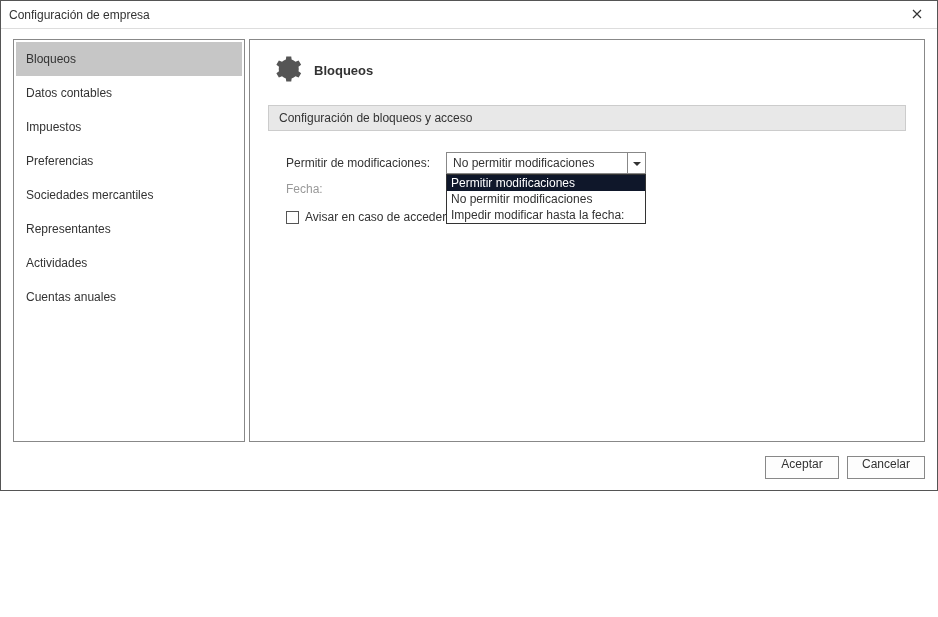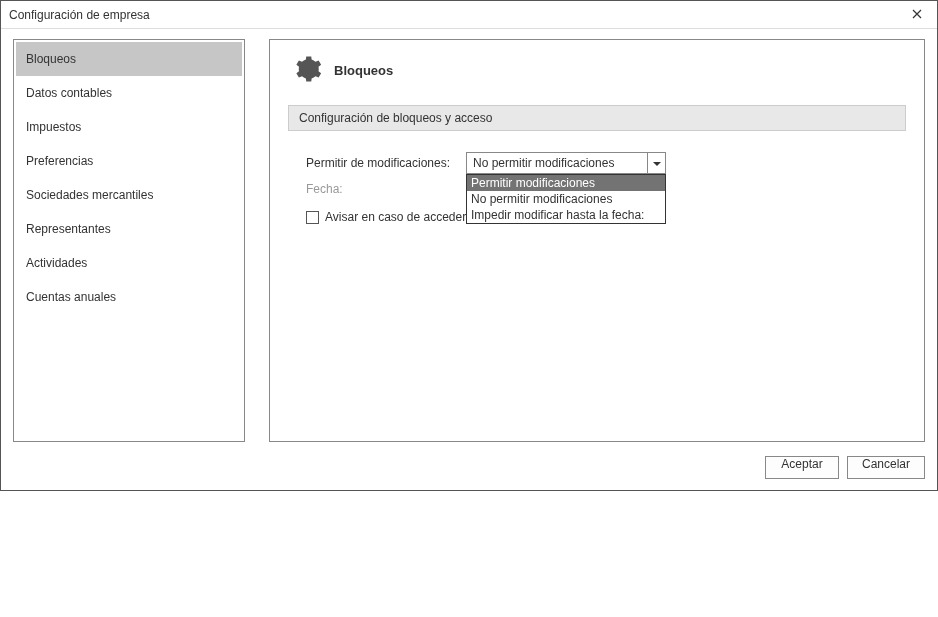--- a/index.html
+++ b/index.html
@@ -33,21 +33,21 @@
     display: flex;
     align-items: center;
     justify-content: center;
     cursor: pointer;
   }
   .titlebar-close svg { width: 10px; height: 10px; }
   .body {
     flex: 1;
     display: flex;
     padding: 10px 12px 8px 12px;
-    gap: 24px;
+    gap: 4px;
   }
   .sidebar {
     width: 232px;
     border: 1px solid #888;
     background: #fff;
     padding: 2px;
   }
   .sidebar-item {
     padding: 10px 10px;
     cursor: pointer;
@@ -124,21 +124,21 @@
     background: #fff;
     z-index: 10;
   }
   .dropdown-item {
     padding: 1px 4px;
     font-size: 12px;
     cursor: pointer;
     white-space: nowrap;
   }
   .dropdown-item.highlight {
-    background: #737373;
+    background: #0f172a;
     color: #fff;
   }
   .checkbox-row {
     display: flex;
     align-items: center;
     gap: 6px;
     padding-left: 18px;
     margin-top: 14px;
   }
   .checkbox-box {

